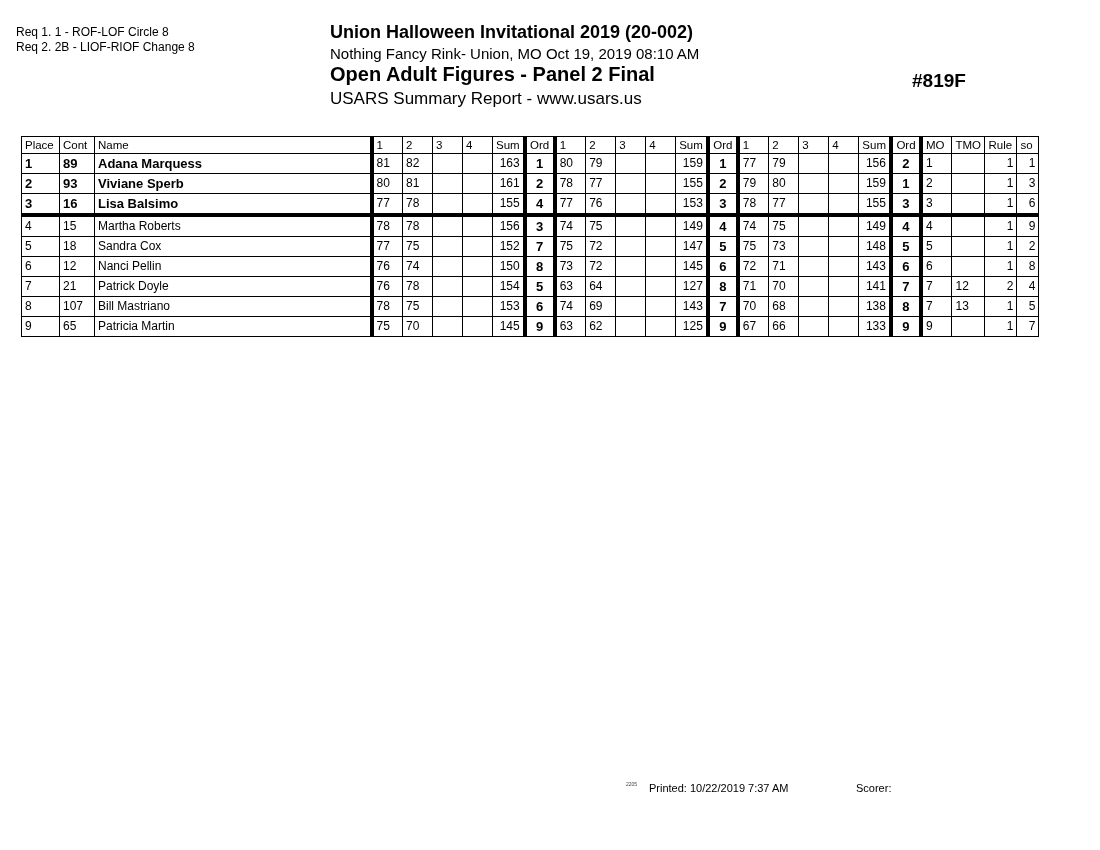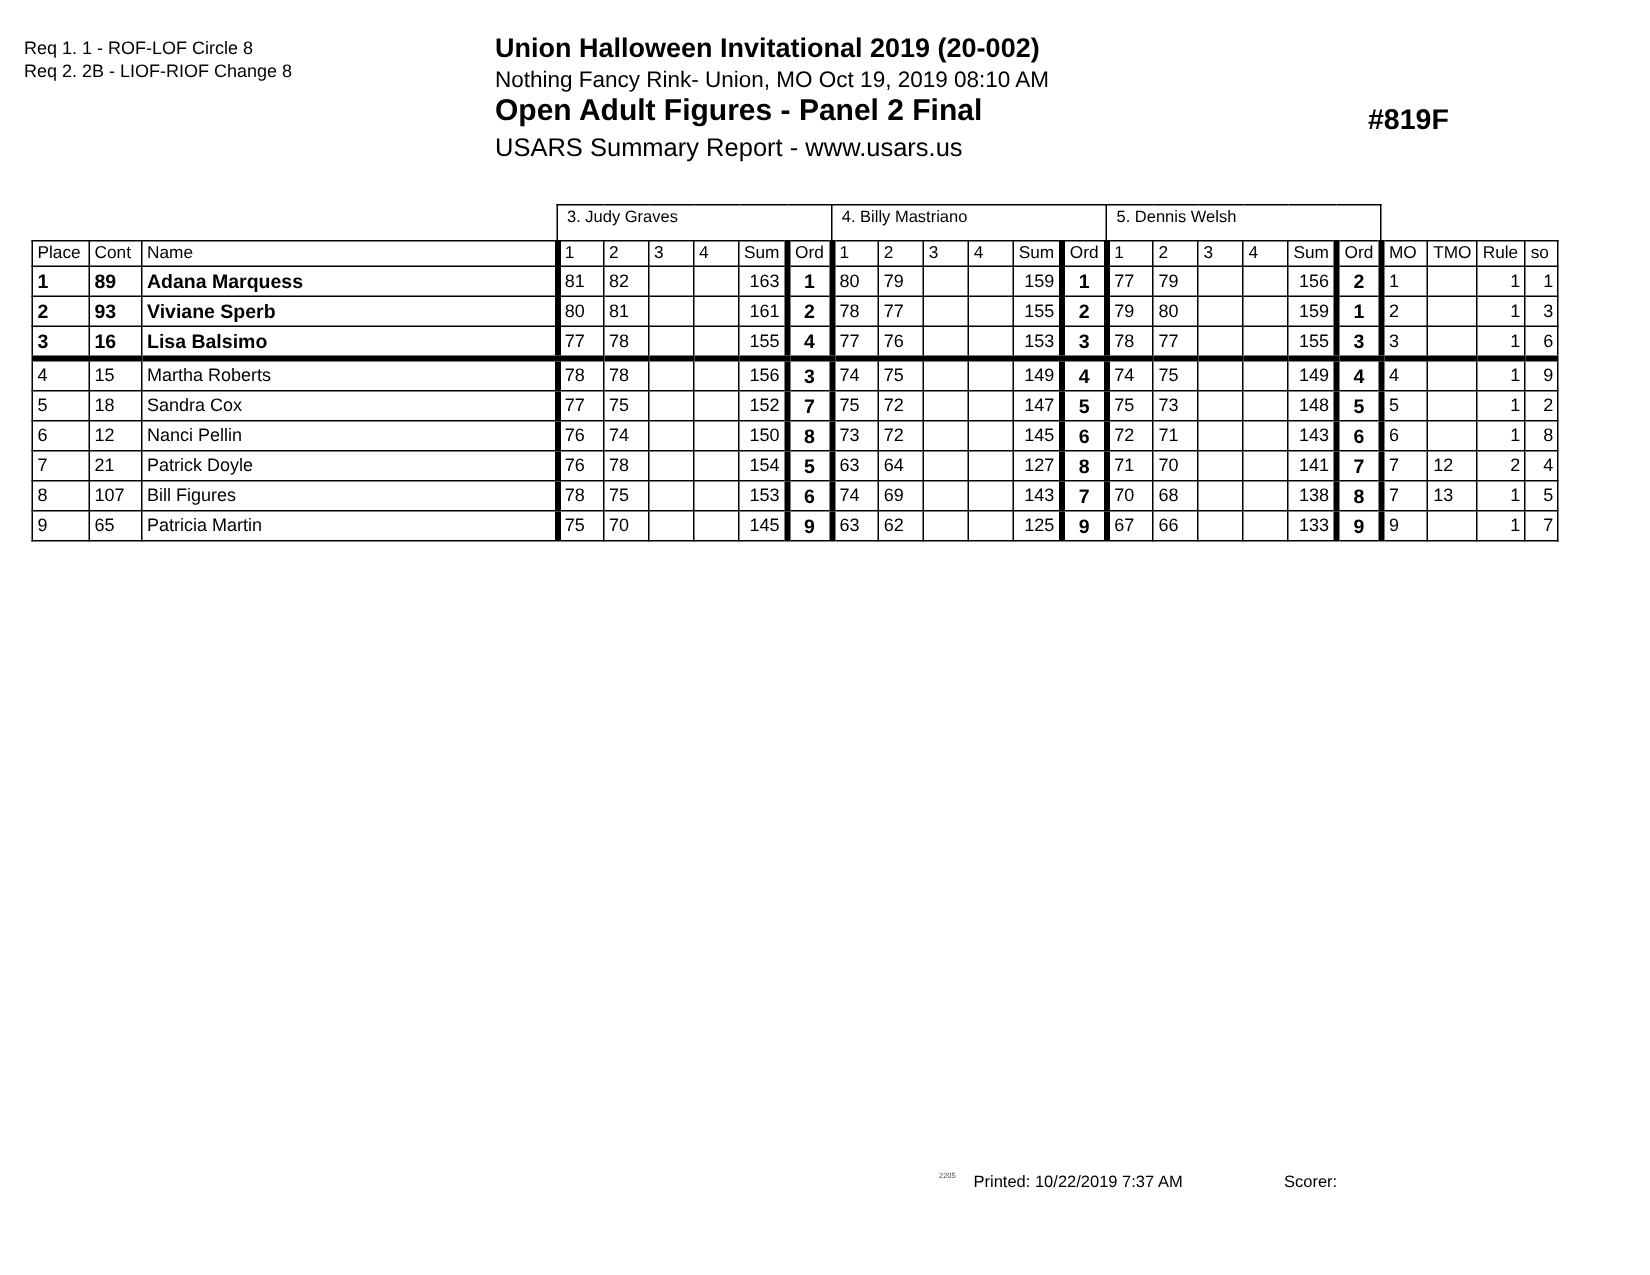--- a/index.html
+++ b/index.html
@@ -69,27 +69,20 @@
       <col style="width:30px">
       <col style="width:30px">
       <col style="width:30px">
       <col style="width:30px">
     <col style="width:31px">
       <col style="width:33px">
       <col style="width:32px">
       <col style="width:22px">
   </colgroup>
   <tbody id="tbody">
-    <tr class="judges">
-      <td class="blank" colspan="3"></td>
-      <td colspan="6">3.  Judy  Graves</td>
-      <td colspan="6">4.  Billy Mastriano</td>
-      <td colspan="6">5.  Dennis Welsh</td>
-      <td class="blank" colspan="4"></td>
-    </tr>
     <tr class="colhdr">
       <td>Place</td>
       <td class="c">Cont</td>
       <td>Name</td>
     <td class="c grpstart">1</td>
         <td class="c">2</td>
         <td class="c">3</td>
         <td class="c">4</td>
         <td class="c">Sum</td>
         <td class="ord" style="font-weight: normal; font-size: 11.5px;">Ord</td>
@@ -295,21 +288,21 @@
         <td class="sum">141</td>
         <td class="ord">7</td>
         <td class="c afterord">7</td>
         <td class="c">12</td>
         <td class="r">2</td>
         <td class="r">4</td>
       </tr>
       <tr>
         <td>8</td>
         <td class="c">107</td>
-        <td>Bill Figures</td>
+        <td>Bill Mastriano</td>
         <td class="grpstart">78</td>
         <td>75</td>
         <td></td>
         <td></td>
         <td class="sum">153</td>
         <td class="ord">6</td>
         <td class="grpstart">74</td>
         <td>69</td>
         <td></td>
         <td></td>

